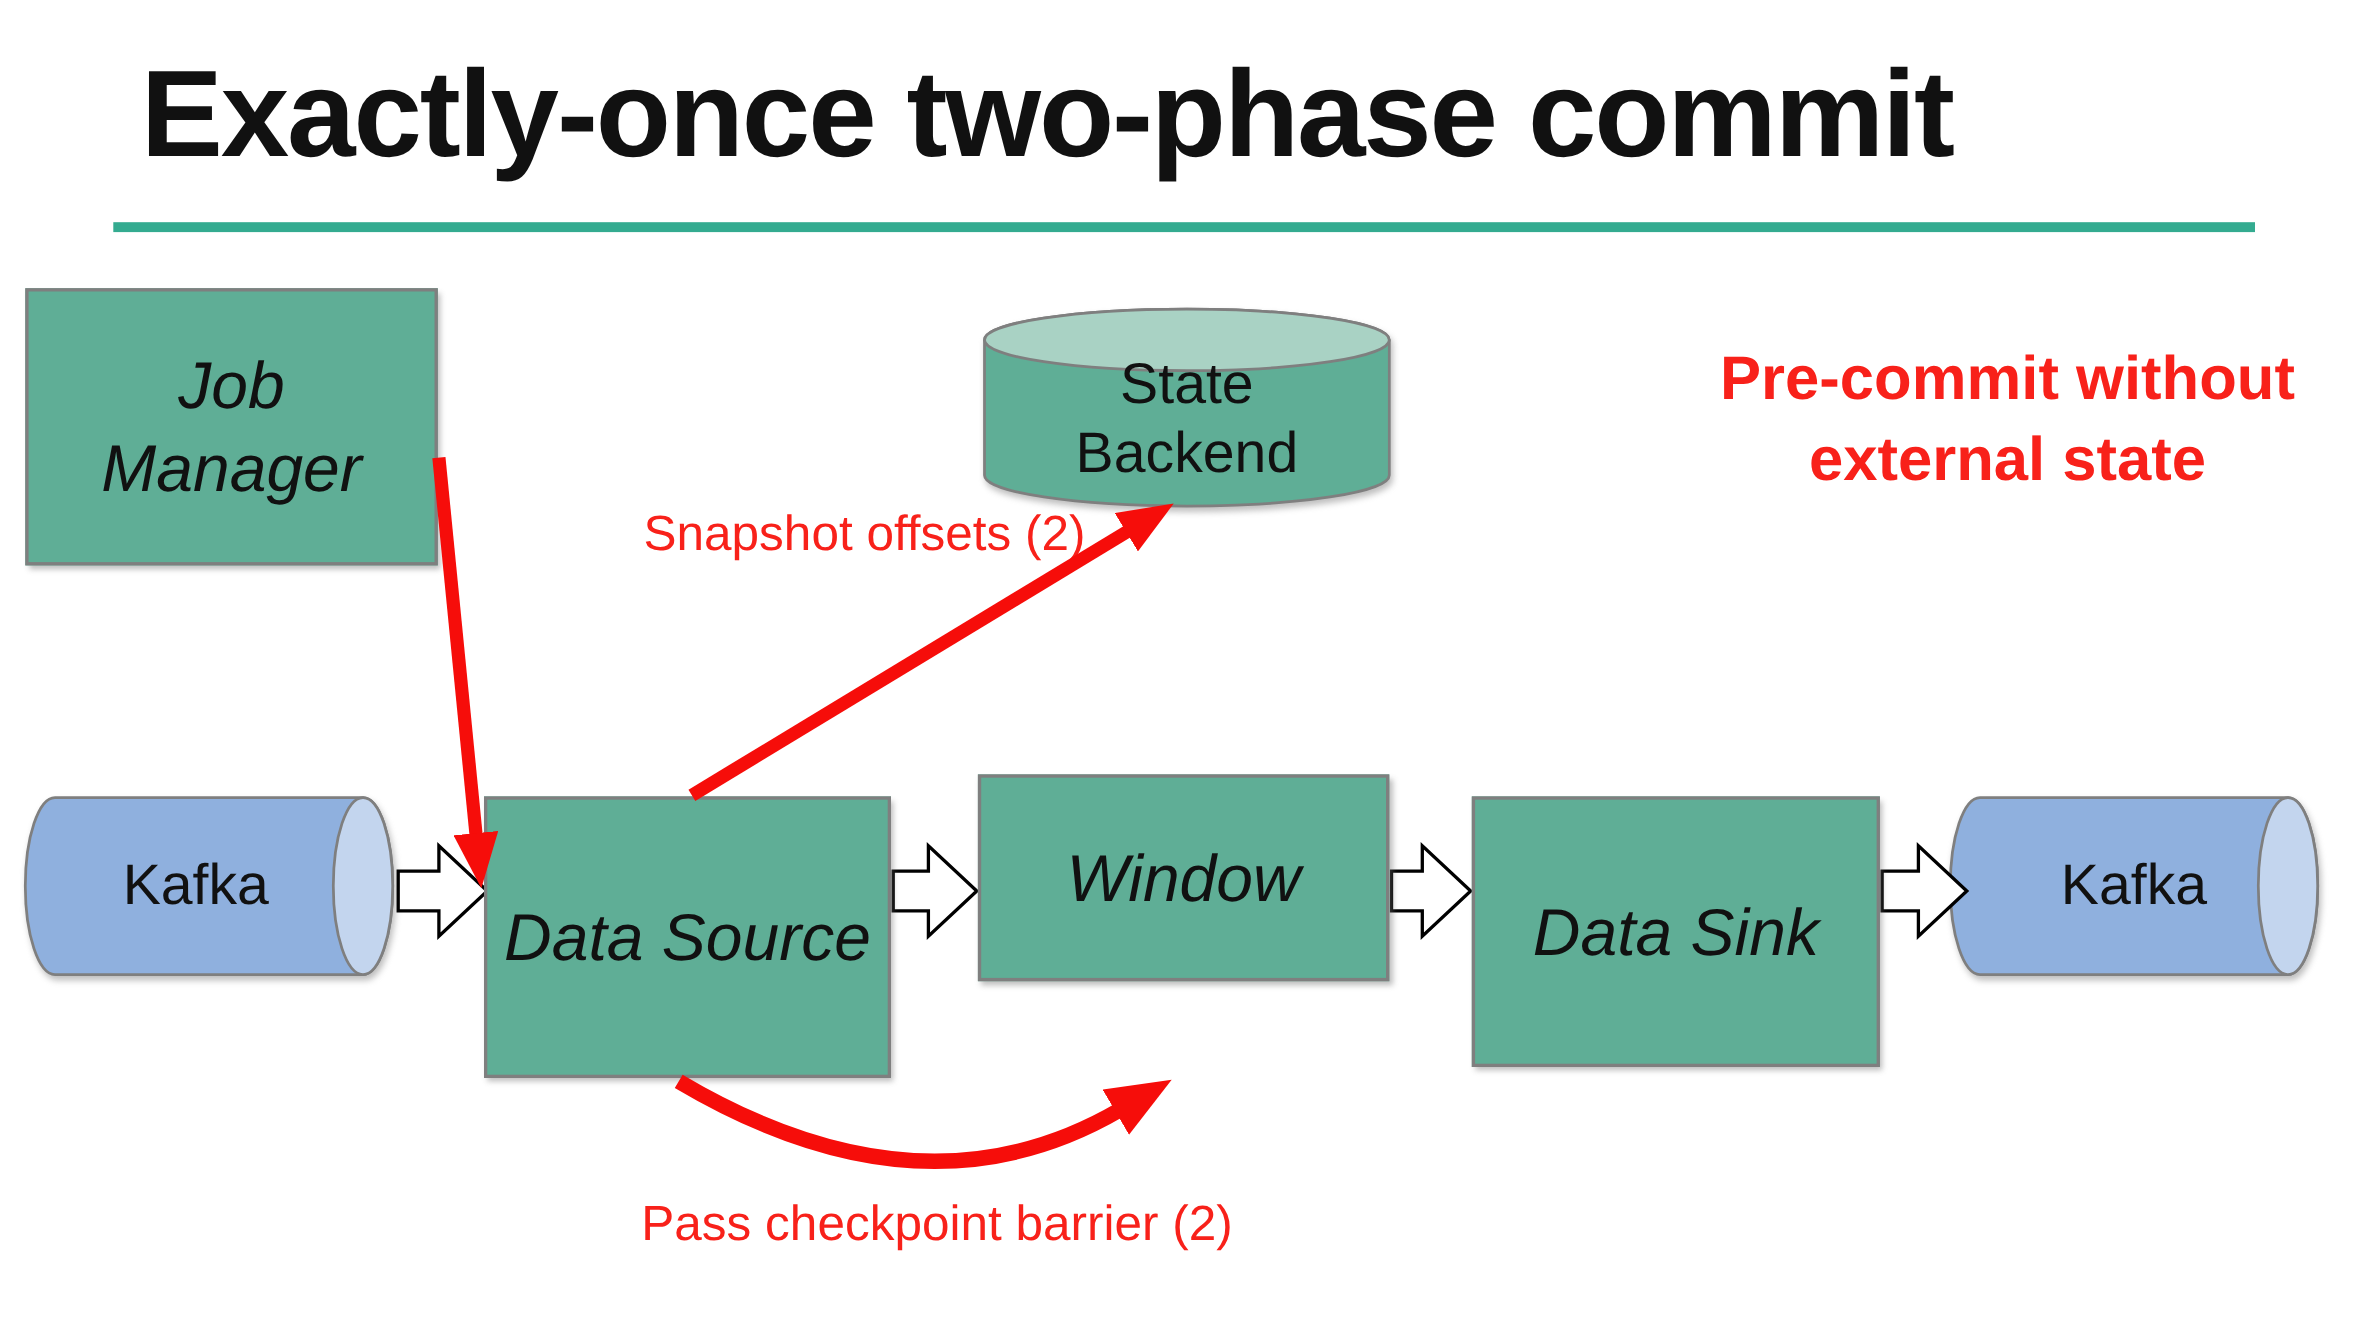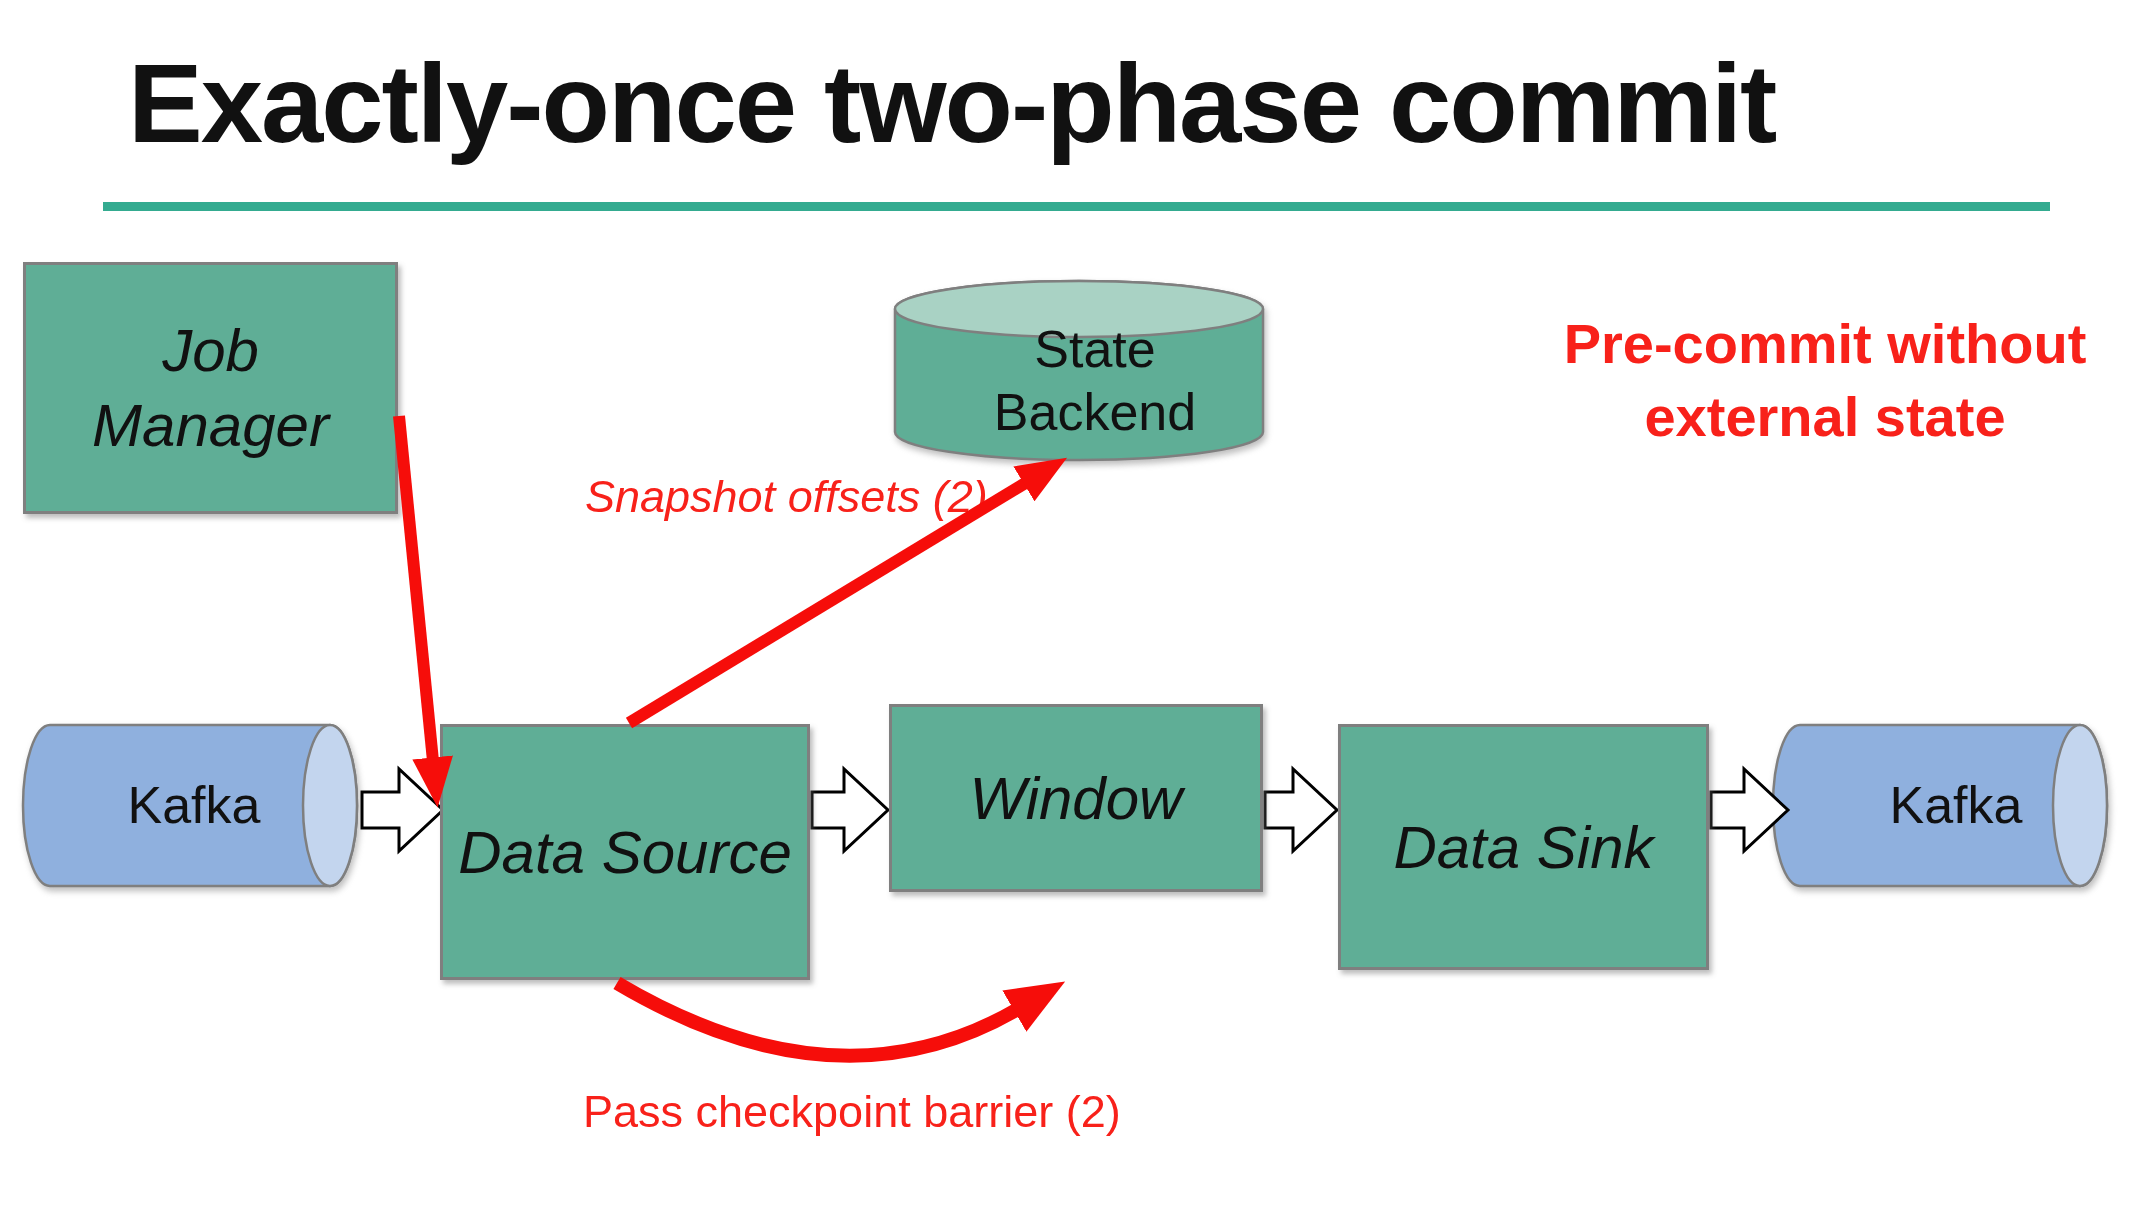--- a/index.html
+++ b/index.html
@@ -42,21 +42,21 @@
     display:flex;align-items:center;justify-content:center;
     text-align:center;
     font-size:60px;line-height:1.25;
     white-space:pre-line;
     z-index:2;
     font-style:italic;
   }
   .cyl-label{
     display:flex;align-items:center;justify-content:center;
     text-align:center;font-size:52px;line-height:1.22;
-    white-space:pre-line;z-index:3;padding-left:16px;
+    white-space:pre-line;z-index:3;
   }
   .annotation{
     color:var(--annotation-red);
     font-size:45px;line-height:1.18;
     white-space:pre-line;z-index:3;
   }
   .precommit{
     left:1540px;top:308px;width:570px;
     color:var(--annotation-red);
     font-size:56px;font-weight:bold;line-height:1.3;
@@ -110,21 +110,21 @@
   </div>
   <div class="abs node-box" style="left:1338px;top:724px;width:371px;height:246px;">
     <span>Data Sink</span>
   </div>
 
   <div class="abs cyl-label" style="left:895px;top:315px;width:368px;height:132px;">State
 Backend</div>
   <div class="abs cyl-label" style="left:23px;top:727px;width:310px;height:158px;">Kafka</div>
   <div class="abs cyl-label" style="left:1790px;top:727px;width:300px;height:158px;">Kafka</div>
 
-  <div class="abs annotation" style="left:585px;top:470px;font-style:italic;">Snapshot offsets (2)</div>
+  <div class="abs annotation" style="left:585px;top:458px;">Snapshot offsets (2)</div>
   <div class="abs annotation" style="left:560px;top:1085px;margin-left:23px;">Pass checkpoint barrier (2)</div>
   <div class="abs precommit">Pre-commit without
 external state</div>
 
   <svg class="layer layer-top" width="2152" height="1210" viewBox="0 0 2152 1210">
     <defs>
       <marker id="rh" markerUnits="strokeWidth" markerWidth="4.2" markerHeight="3.4" refX="0.3" refY="1.7" orient="auto">
         <path d="M0,0 L4.2,1.7 L0,3.4 Z" fill="var(--arrow-red)"></path>
       </marker>
     </defs>

